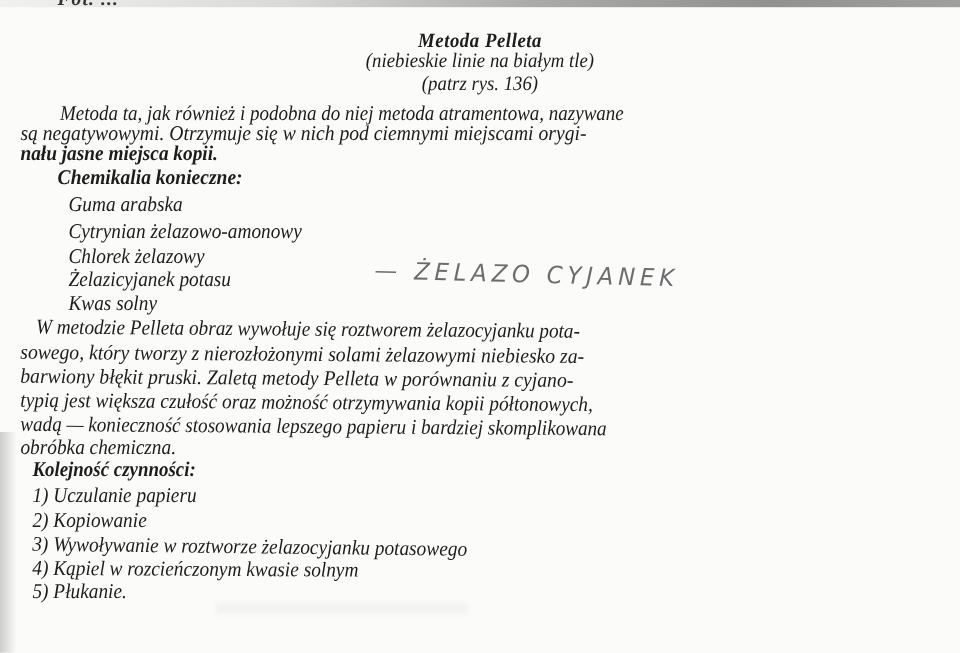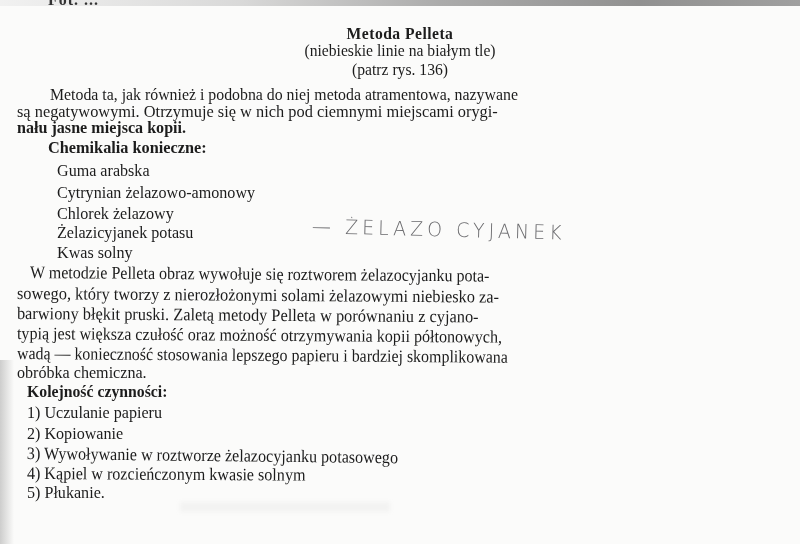--- a/index.html
+++ b/index.html
@@ -32,21 +32,21 @@
     }
     .left-edge {
       position: absolute;
       left: 0; top: 360px;
       width: 14px; height: 184px;
       background: linear-gradient(to right, rgba(120,120,120,0.35), rgba(255,255,255,0));
     }
     .page {
       position: absolute;
       left: 0; top: 0;
-      width: 800px; height: 544px;
+      width: 800px; height: 544px; font-style: italic;
     }
     .center {
       position: absolute;
       left: 0; width: 800px;
       text-align: center;
       transform: scaleX(0.92);
       transform-origin: 400px 0;
     }
     .title {
       top: 24px;

